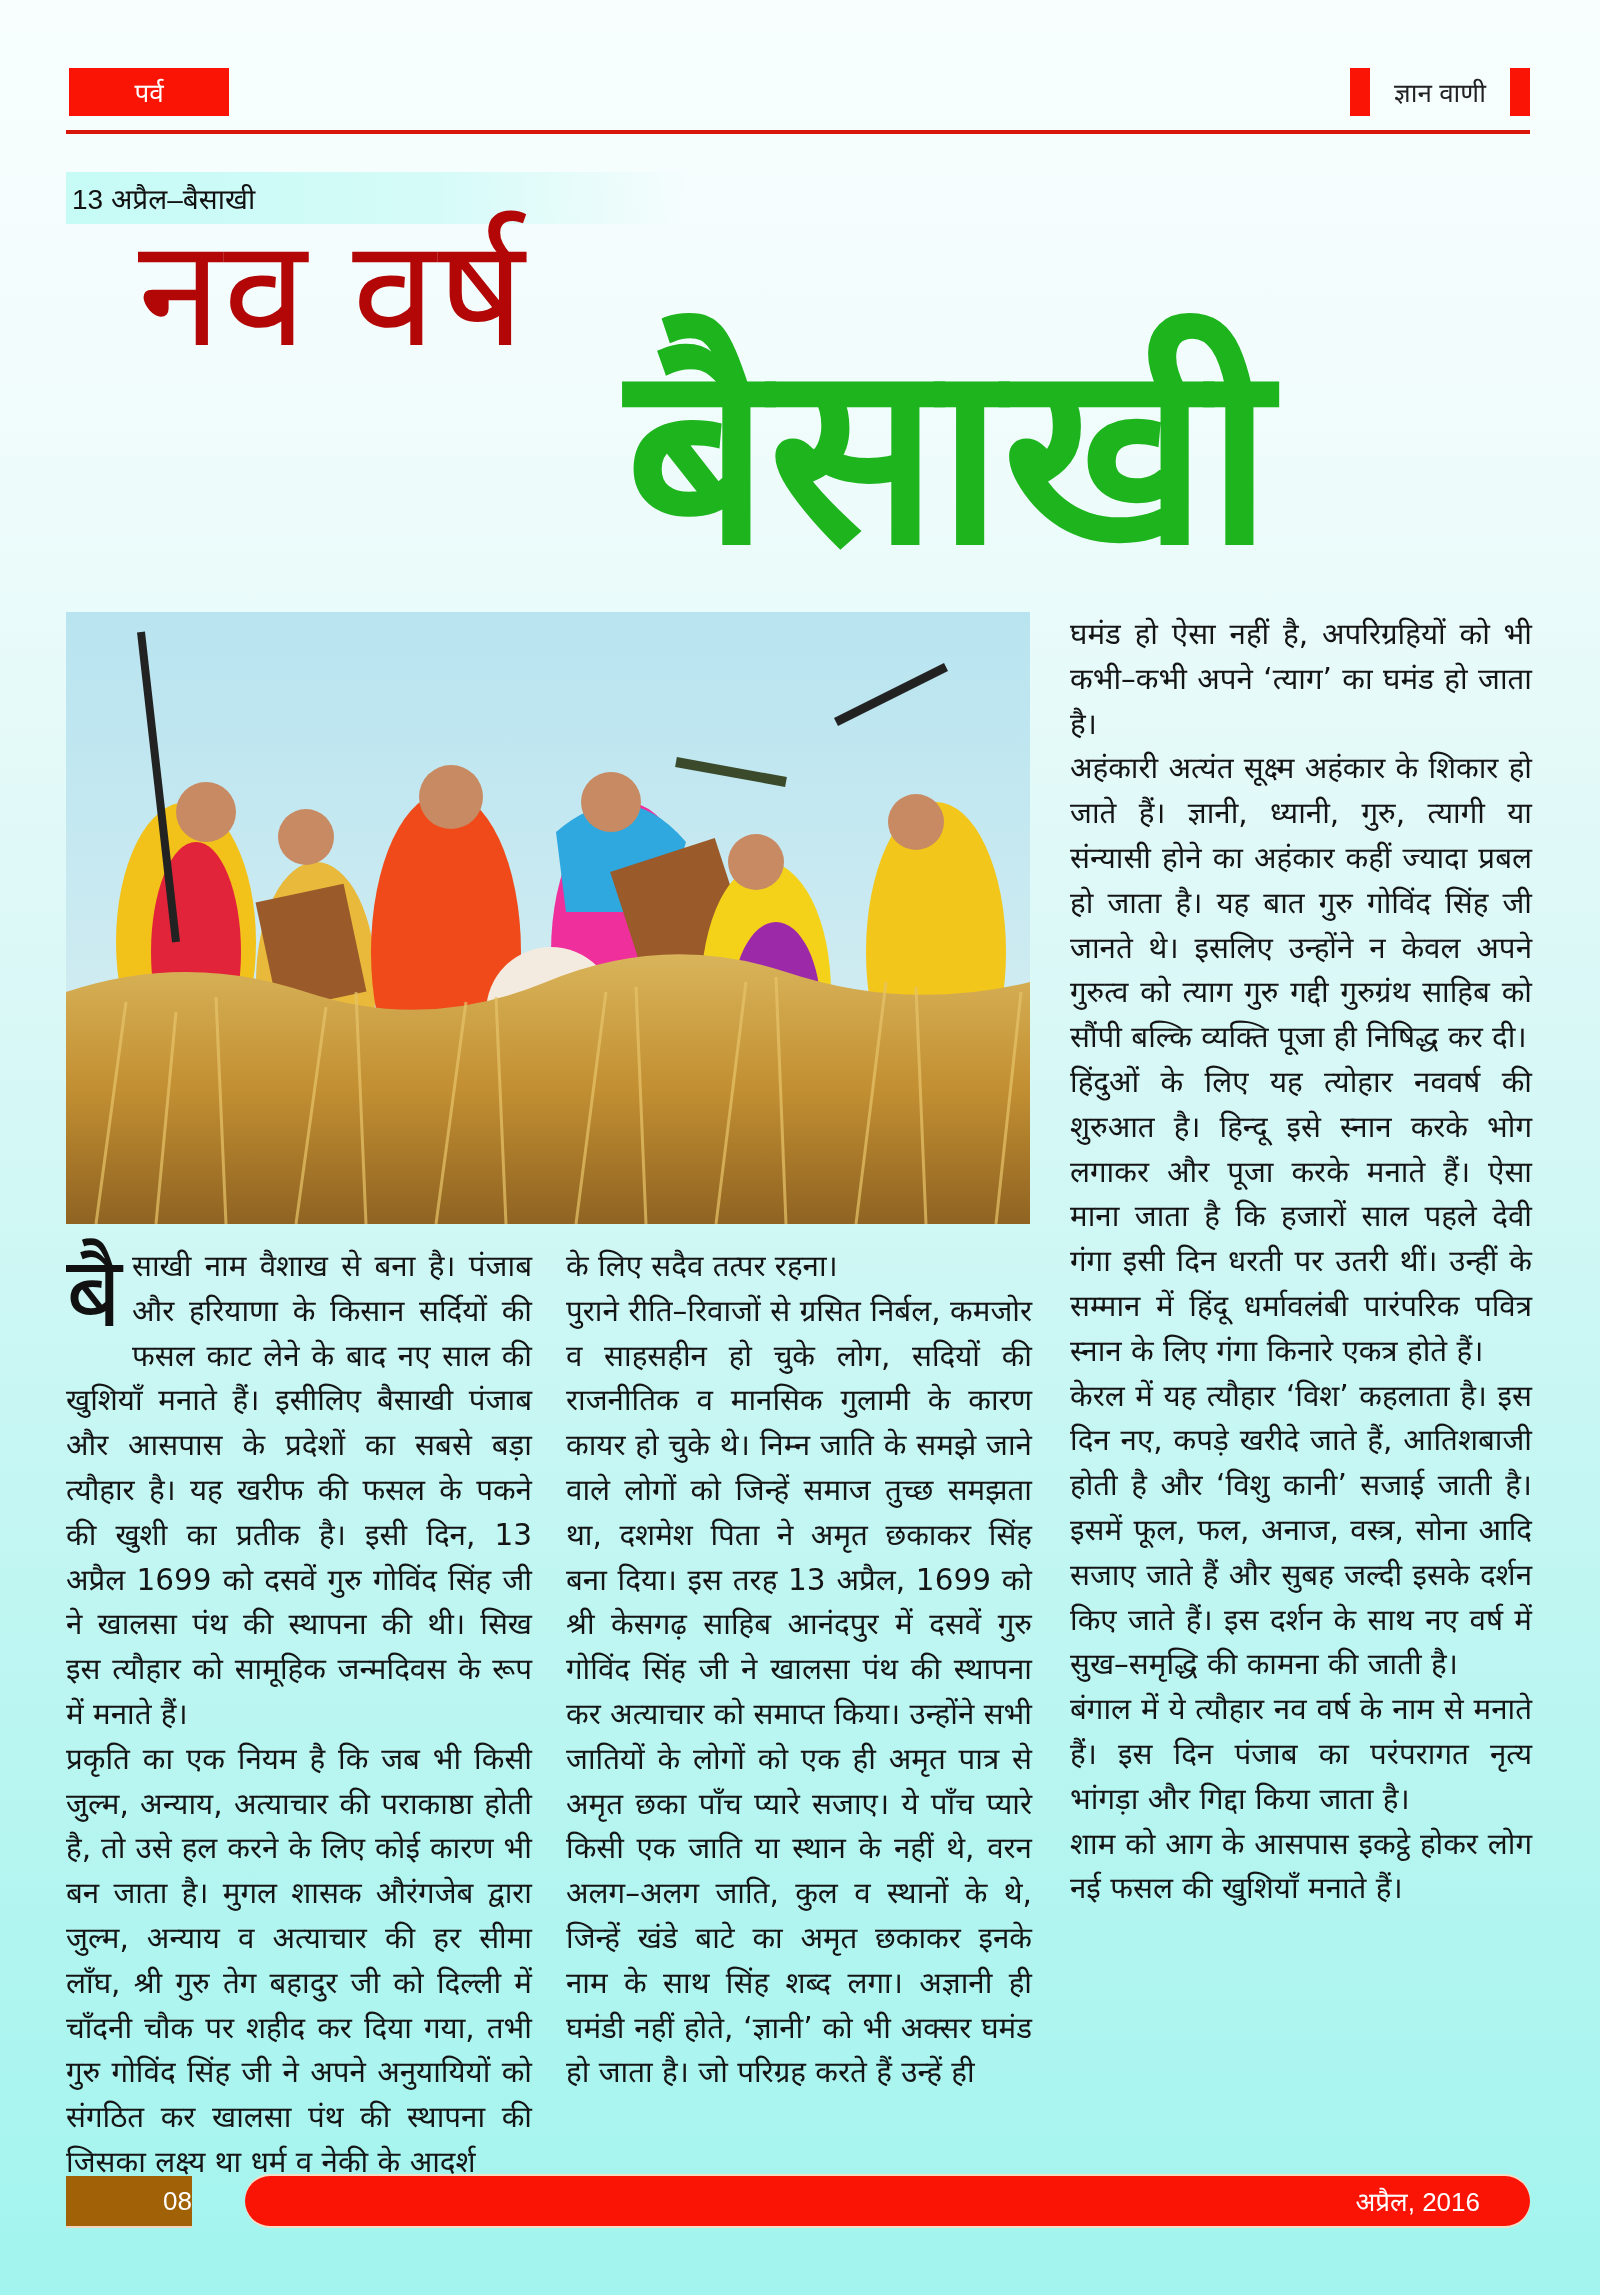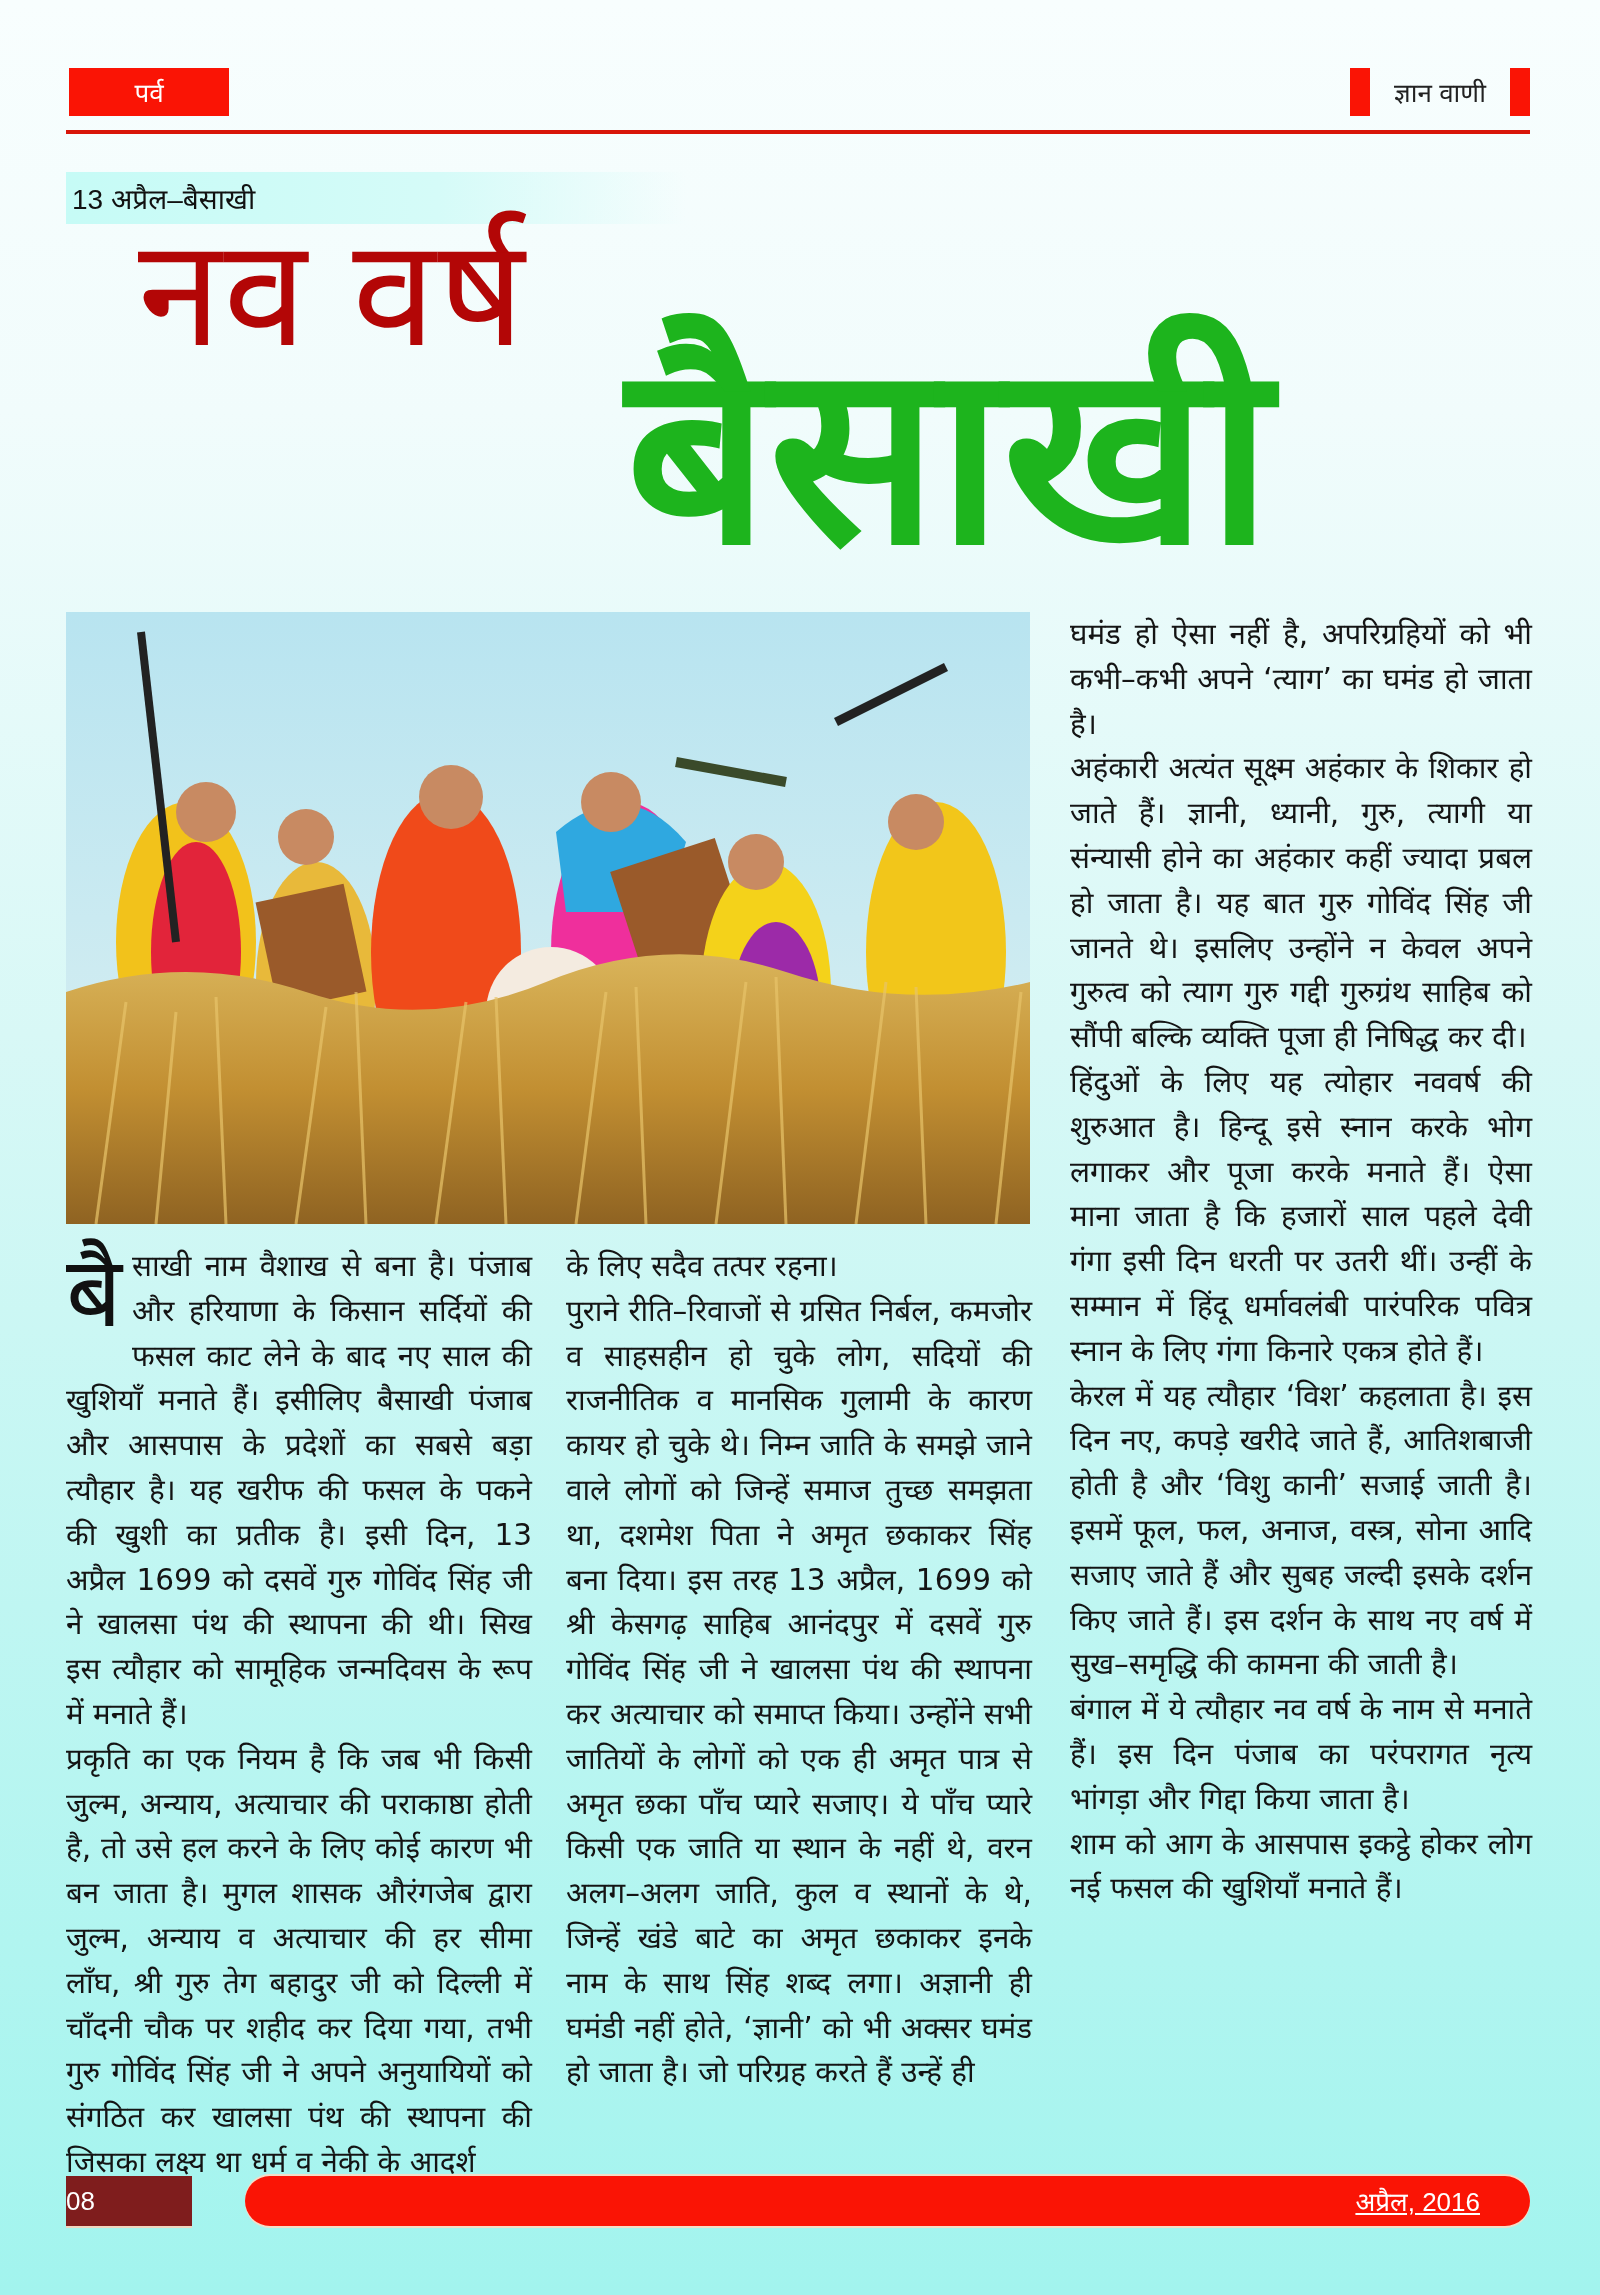--- a/index.html
+++ b/index.html
@@ -74,34 +74,33 @@
   .dropcap {
     float: left;
     font-size: 98px; line-height: 84px;
     margin: 6px 10px 0 0;
     color: #111;
   }
 
   
   .page-no {
     left: 66px; top: 2176px; width: 126px; height: 50px;
-    background: #7f1d1d; color: #fff;
-    font-size: 26px; display: flex; align-items: center; justify-content: flex-start;
+    background: #a16207; color: #fff;
+    font-size: 26px; display: flex; align-items: center; justify-content: flex-end;
     box-shadow: 0 2px 0 #f0d6c0;
     font-family: "Liberation Sans", sans-serif;
   }
   .footer-pill {
     left: 245px; top: 2176px; width: 1285px; height: 50px;
     background: #fa1405; border-radius: 25px;
     color: #fff; font-size: 26px;
     display: flex; align-items: center; justify-content: flex-end;
     padding-right: 50px;
     box-shadow: 0 -2px 0 #f5ddc8, 0 2px 0 #f5ddc8;
     font-family: "Liberation Sans", sans-serif;
-    text-decoration: underline;
   }
 </style>
 </head>
 <body>
 
 <div class="abs section-tag">
   <span>पर्व</span>
 </div>
 <div class="abs mag-bar" style="left:1350px;"></div>
 <div class="abs mag-name">

